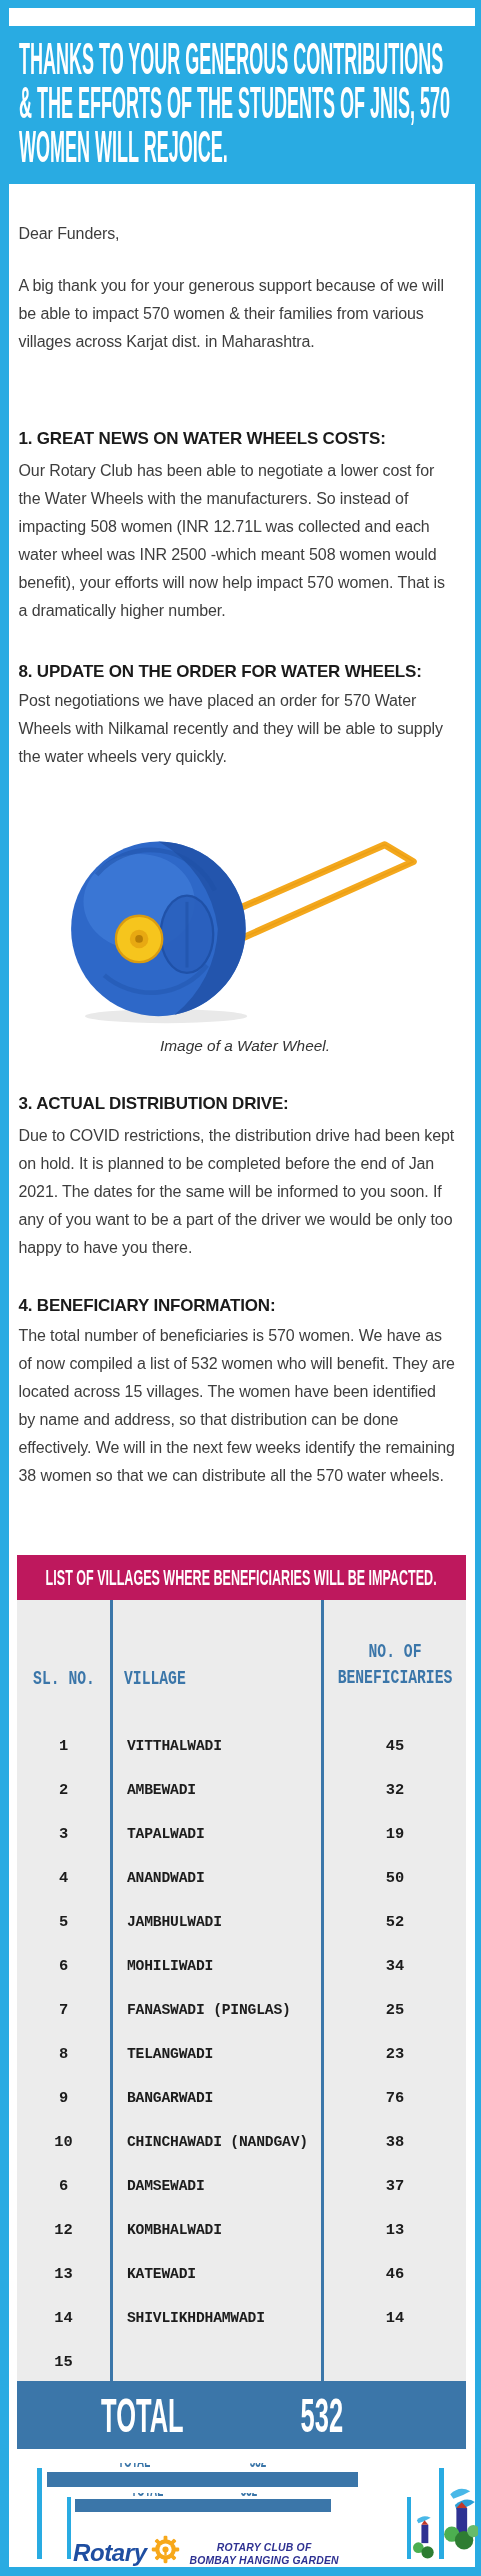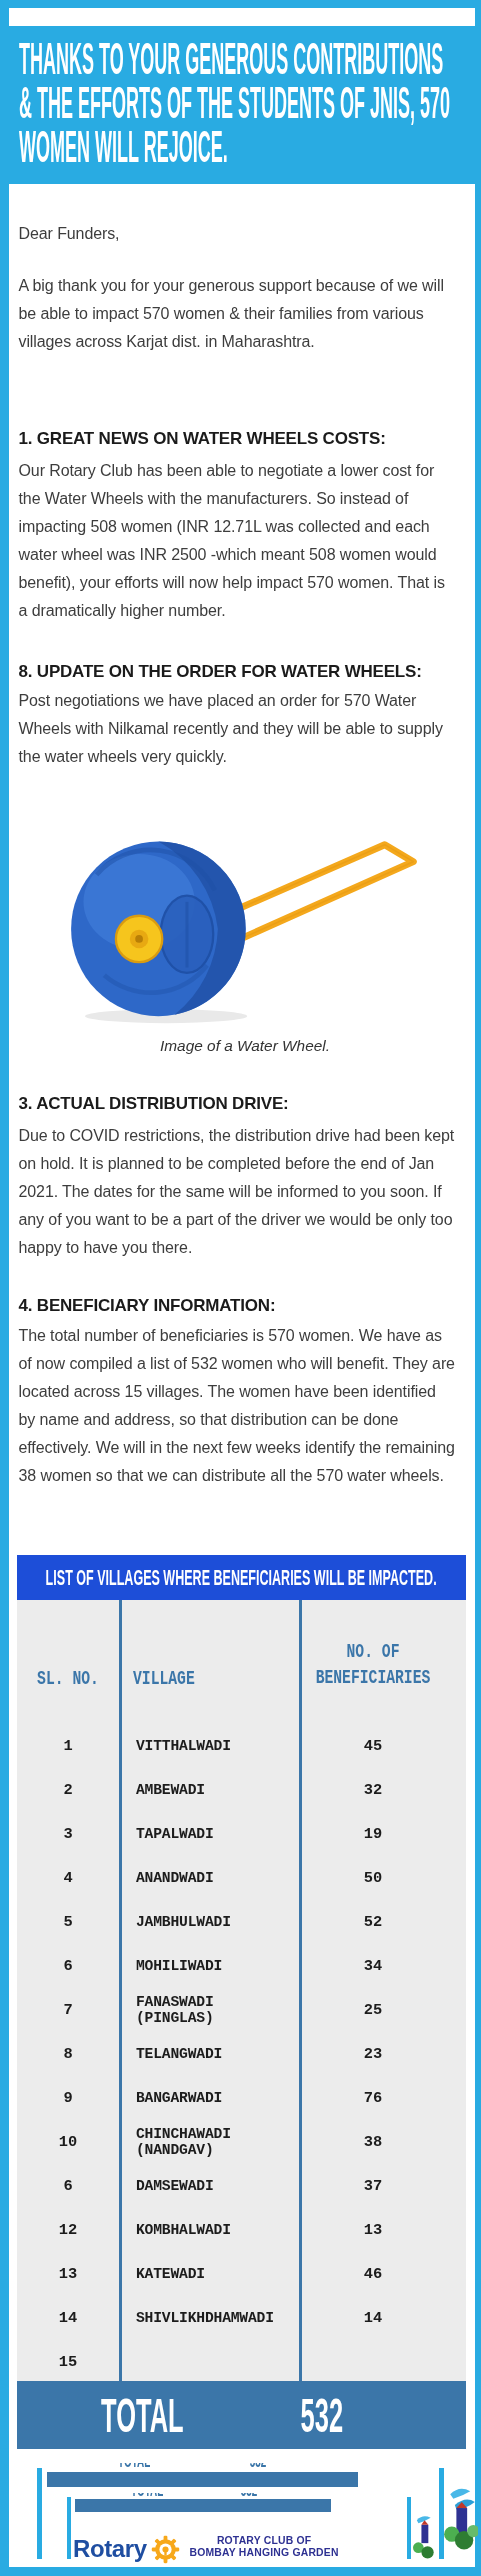--- a/index.html
+++ b/index.html
@@ -15,45 +15,45 @@
   
   .para{position:absolute;left:18.5px;width:438px;font-size:16px;line-height:28px;color:#3d3d3d;letter-spacing:-0.1px;}
   .heading{position:absolute;left:18.5px;width:438px;font-size:17px;line-height:23px;color:#1b1b1b;font-weight:700;letter-spacing:-0.2px;}
   .caption{position:absolute;left:26px;width:438px;text-align:center;font-style:italic;font-size:15.4px;color:#333;}
 
   
   .figure{position:absolute;left:23px;top:786px;width:433px;height:241px;}
 
   
   .tbl{position:absolute;left:17px;top:1555px;width:449px;}
-  .tbl-title{height:45px;background:#1d4ed8;display:flex;align-items:center;justify-content:center;}
+  .tbl-title{height:45px;background:#be185d;display:flex;align-items:center;justify-content:center;}
   .tbl-title span{color:#fff;font-weight:700;font-size:22.4px;white-space:nowrap;transform:scaleX(0.56);transform-origin:center;}
   .tbl-body{display:flex;background:#ECECEC;height:781px;}
   .col{box-sizing:border-box;position:relative;font-family:Liberation Mono, monospace;}
-  .col1{width:102px;}
-  .col2{width:180px;border-left:3.1px solid #3B76A9;}
+  .col1{width:93px;}
+  .col2{width:211px;border-left:3.1px solid #3B76A9;}
   .col3{width:145px;border-left:3.1px solid #3B76A9;}
   .colhdr{position:absolute;color:#3B76A9;font-weight:700;font-size:21px;line-height:26px;}
   .hdr1{top:66px;left:50%;transform:translateX(-50%) scaleX(0.70);white-space:nowrap;}
   .hdr2{top:66px;left:10.8px;transform:scaleX(0.70);transform-origin:left center;white-space:nowrap;}
   .hdr3{top:39px;left:50%;width:185px;text-align:center;transform:translateX(-50%) scaleX(0.70);}
   .cells{position:absolute;top:124px;left:0;right:0;}
   .cell{height:44px;display:flex;align-items:center;font-weight:700;font-size:15.4px;color:#1c1c1c;}
   .col1 .cell,.col3 .cell{justify-content:center;}
   .col2 .cell{padding-left:14px;font-size:14.7px;letter-spacing:-0.2px;}
   .tbl-total{height:68px;background:#3B76A9;display:grid;grid-template-columns:56% 24% 20%;align-items:center;}
   .tot-txt{color:#fff;font-weight:700;font-size:49px;white-space:nowrap;justify-self:center;transform:scaleX(0.52);}
 
   
   .cyan-strip{position:absolute;background:#29ABE2;width:4.6px;}
   .mini-bar{position:absolute;background:#3B76A9;}
   .frag{position:absolute;overflow:hidden;height:8.5px;}
   .fragrow{display:grid;grid-template-columns:56% 24% 20%;margin-top:-11.6px;}
   .fragrow span{color:#3B76A9;font-weight:700;font-size:18px;justify-self:center;transform:scaleX(0.55);white-space:nowrap;}
-  .rotary-row{position:absolute;left:73px;top:2535px;display:flex;align-items:flex-start;}
+  .rotary-row{position:absolute;left:73px;top:2535px;display:flex;align-items:flex-end;font-style:italic;}
   .rotary-word{color:#1F4EA1;font-weight:700;font-size:24px;letter-spacing:-0.4px;}
   .club-name{margin-left:9.3px;color:#2E3192;font-weight:700;font-size:10.4px;line-height:12.4px;text-align:center;letter-spacing:0.2px;}
   .gear{margin-left:4.6px;}
   .illus{position:absolute;}
 </style>
 </head>
 <body>
 
 <div class="canvas">
   <div class="white-strip"></div>

